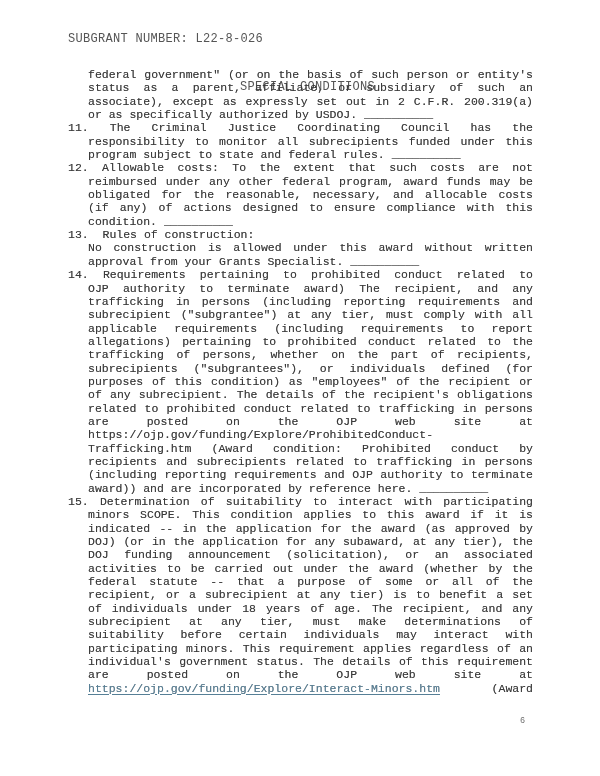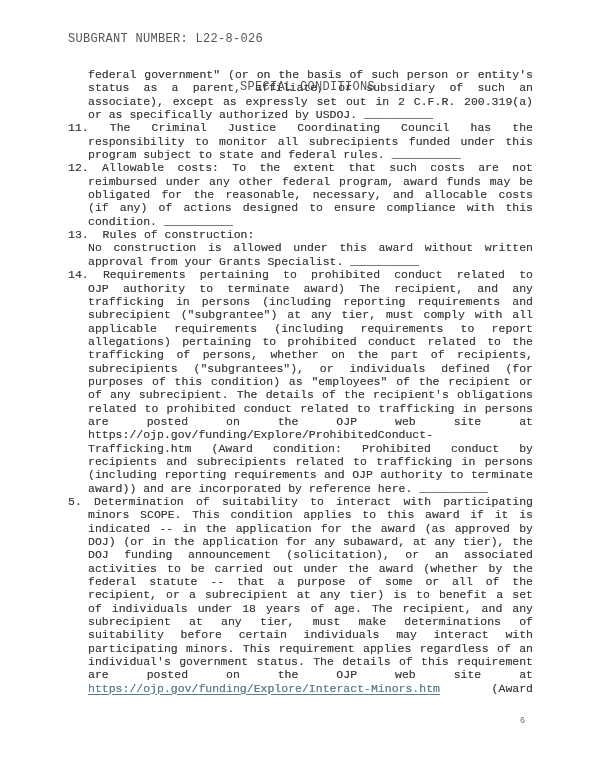--- a/index.html
+++ b/index.html
@@ -81,21 +81,21 @@
       <div class="line cont j">subrecipients ("subgrantees"), or individuals defined (for</div>
       <div class="line cont j">purposes of this condition) as "employees" of the recipient or</div>
       <div class="line cont j">of any subrecipient. The details of the recipient's obligations</div>
       <div class="line cont j">related to prohibited conduct related to trafficking in persons</div>
       <div class="line cont j">are posted on the OJP web site at</div>
       <div class="line cont">https://ojp.gov/funding/Explore/ProhibitedConduct-</div>
       <div class="line cont j">Trafficking.htm (Award condition: Prohibited conduct by</div>
       <div class="line cont j">recipients and subrecipients related to trafficking in persons</div>
       <div class="line cont j">(including reporting requirements and OJP authority to terminate</div>
       <div class="line cont">award)) and are incorporated by reference here. __________</div>
-      <div class="line j">5. Determination of suitability to interact with participating</div>
+      <div class="line j">15. Determination of suitability to interact with participating</div>
       <div class="line cont j">minors SCOPE. This condition applies to this award if it is</div>
       <div class="line cont j">indicated -- in the application for the award (as approved by</div>
       <div class="line cont j">DOJ) (or in the application for any subaward, at any tier), the</div>
       <div class="line cont j">DOJ funding announcement (solicitation), or an associated</div>
       <div class="line cont j">activities to be carried out under the award (whether by the</div>
       <div class="line cont j">federal statute -- that a purpose of some or all of the</div>
       <div class="line cont j">recipient, or a subrecipient at any tier) is to benefit a set</div>
       <div class="line cont j">of individuals under 18 years of age. The recipient, and any</div>
       <div class="line cont j">subrecipient at any tier, must make determinations of</div>
       <div class="line cont j">suitability before certain individuals may interact with</div>

